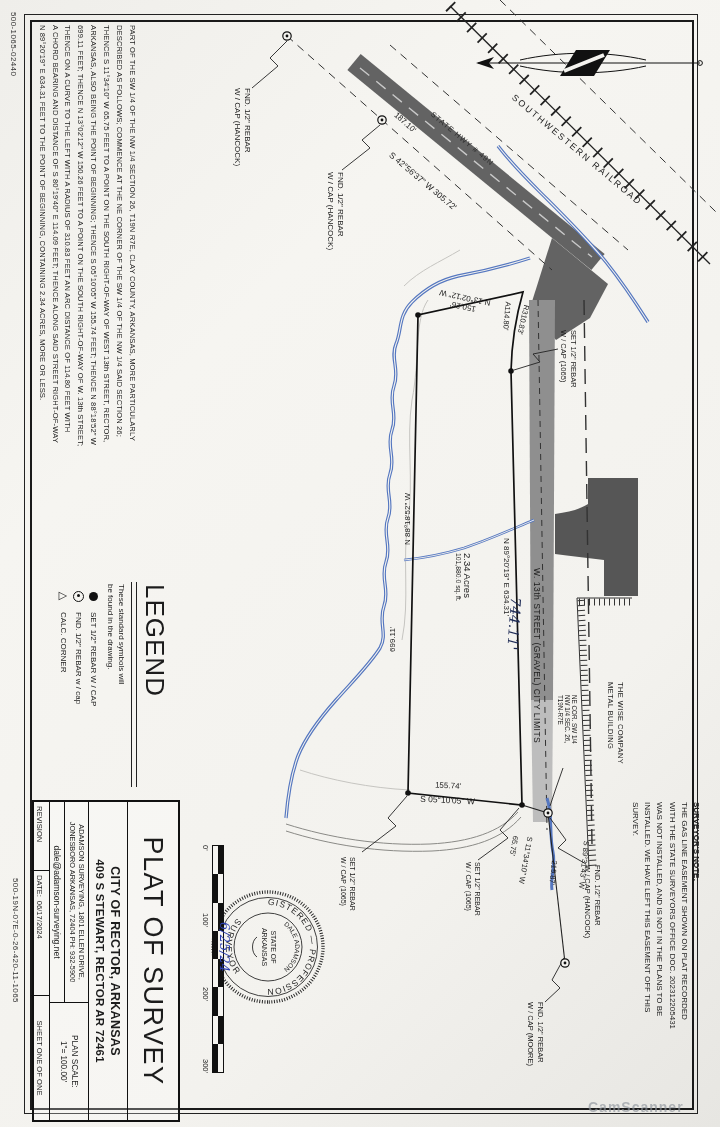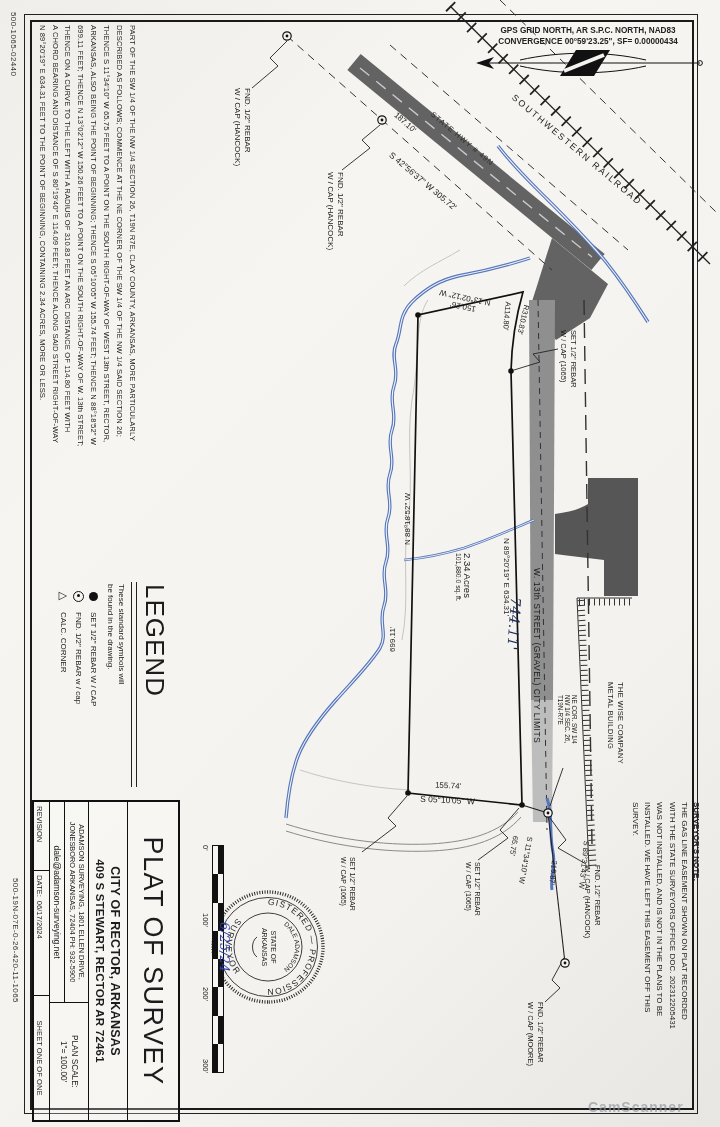--- a/index.html
+++ b/index.html
@@ -195,24 +195,20 @@
       </text>
       <text font-size="6.5" fill="#222">
         <textPath href="#sealName" startOffset="50%" text-anchor="middle">DALE ADAMSON</textPath>
       </text>
       <text x="268" y="944" font-size="7" fill="#222" text-anchor="middle">STATE OF</text>
       <text x="268" y="953" font-size="7" fill="#222" text-anchor="middle">ARKANSAS</text>
       <path d="M258,958 C262,964 274,964 278,958" stroke="#2a2a2a" stroke-width="0.9" fill="none"></path>
     </g>
   </svg>
 
-  <div class="abs" id="gps-note">
-    <div>GPS GRID NORTH, AR S.P.C. NORTH, NAD83</div>
-    <div>CONVERGENCE 00°59'23.25", SF= 0.00000434</div>
-  </div>
 
   <div class="abs rot90 edgecode" style="left:18px;top:12px;width:120px;">500-1065-02440</div>
   <div class="abs rot90 edgecode" style="left:20px;top:878px;width:215px;">500-19N-07E-0-26-420-11-1065</div>
   <div class="abs" id="watermark">CamScanner</div>
 
   <div class="abs rot90" id="legal">
     <div>PART OF THE SW 1/4 OF THE NW 1/4 SECTION 26, T19N R7E, CLAY COUNTY, ARKANSAS, MORE PARTICULARLY</div>
     <div>DESCRIBED AS FOLLOWS; COMMENCE AT THE NE CORNER OF THE SW 1/4 OF THE NW 1/4 SAID SECTION 26;</div>
     <div>THENCE S 11°34'10" W 65.75 FEET TO A POINT ON THE SOUTH RIGHT-OF-WAY OF WEST 13th STREET, RECTOR,</div>
     <div>ARKANSAS, ALSO BEING THE POINT OF BEGINNING; THENCE S 05°10'05" W 155.74 FEET; THENCE N 88°18'52" W</div>

